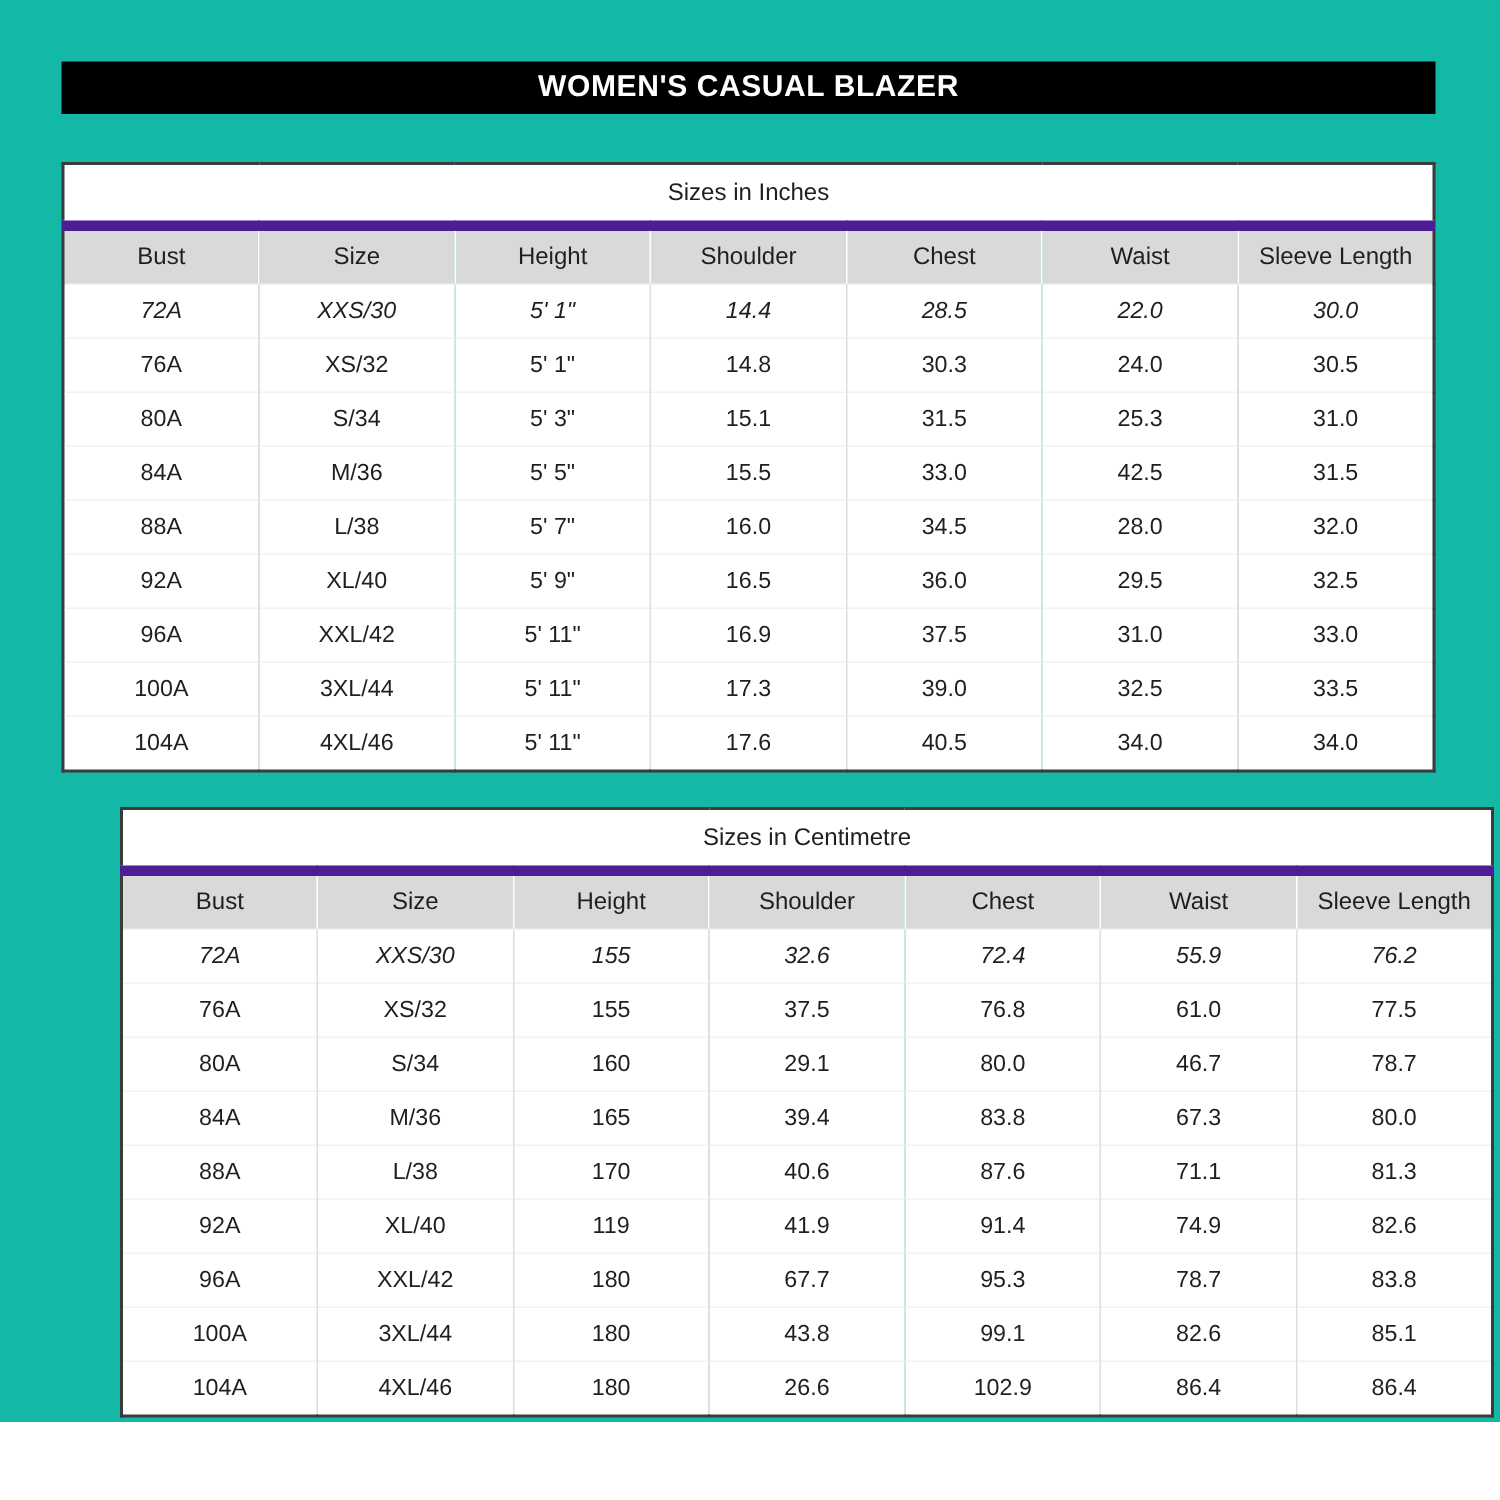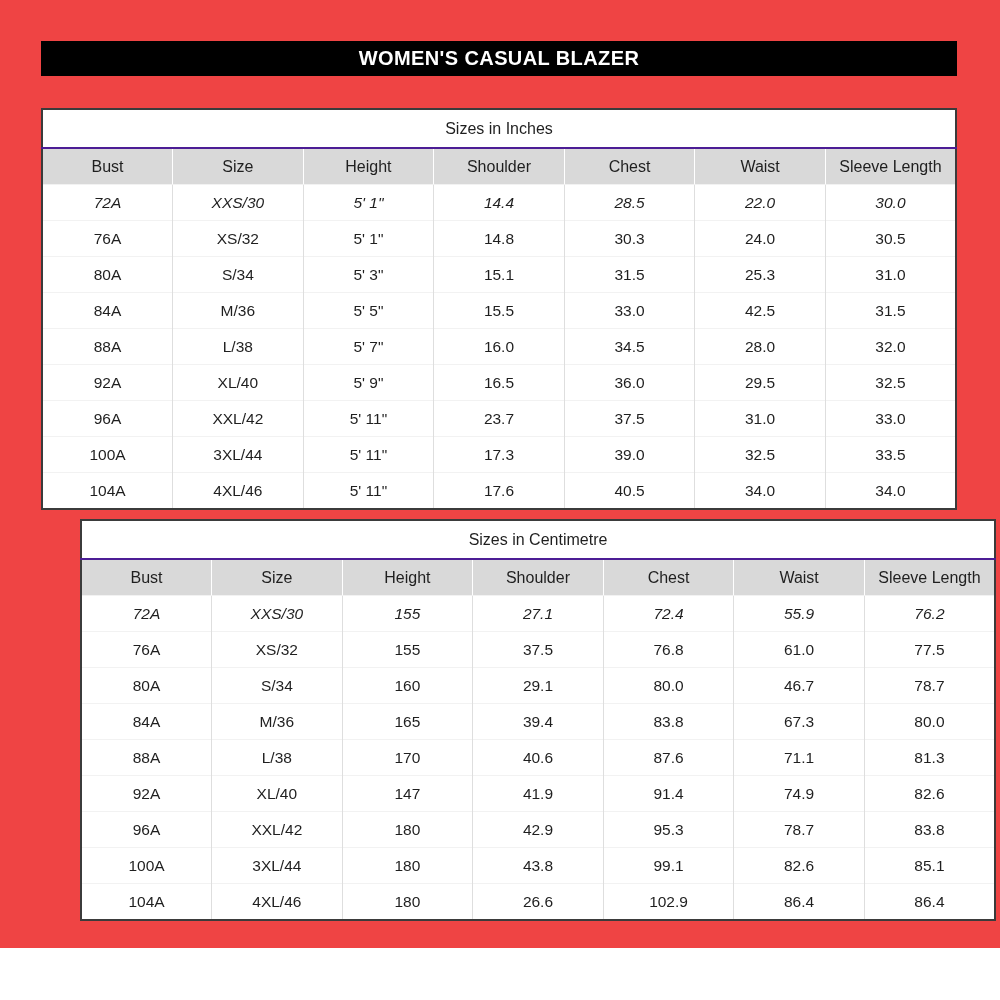--- a/index.html
+++ b/index.html
@@ -6,21 +6,21 @@
     margin: 0;
     padding: 0;
     background: #ffffff;
     font-family: "Liberation Sans", sans-serif;
     color: #1f1f1f;
   }
   .page {
     position: relative;
     width: 1000px;
     height: 948px;
-    background: #ef4444;
+    background: #14b8a6;
     overflow: hidden;
   }
   .title-bar {
     position: absolute;
     left: 41px;
     top: 41px;
     width: 916px;
     height: 35px;
     background: #000000;
     color: #ffffff;
@@ -30,36 +30,36 @@
     font-weight: bold;
     font-size: 20px;
     letter-spacing: 0.4px;
   }
   .size-table-section {
     position: absolute;
     left: 41px;
     width: 916px;
   }
   .section-inches { top: 108px; }
-  .section-centimetre { top: 519px; padding-left: 39px; }
+  .section-centimetre { top: 538px; padding-left: 39px; }
 
   table.size-table {
     width: 916px;
     border-collapse: collapse;
     table-layout: fixed;
     border: 2px solid #3b3b3b;
     font-size: 15.5px;
   }
   table.size-table tr.title-row td {
     height: 35px;
     background: #ffffff;
     text-align: center;
     vertical-align: middle;
     font-size: 16px;
-    border-bottom: 2px solid #4c1d95;
+    border-bottom: 7px solid #4c1d95;
   }
   table.size-table thead tr.header-row th {
     height: 33px;
     background: #d9d9d9;
     font-weight: normal;
     font-size: 16px;
     vertical-align: middle;
     border-left: 1px solid #ffffff;
     border-bottom: 1px solid #f2f2f2;
   }
@@ -159,21 +159,21 @@
             <td>5' 9"</td>
             <td>16.5</td>
             <td>36.0</td>
             <td>29.5</td>
             <td>32.5</td>
           </tr>
           <tr>
             <td>96A</td>
             <td>XXL/42</td>
             <td>5' 11"</td>
-            <td>23.7</td>
+            <td>16.9</td>
             <td>37.5</td>
             <td>31.0</td>
             <td>33.0</td>
           </tr>
           <tr>
             <td>100A</td>
             <td>3XL/44</td>
             <td>5' 11"</td>
             <td>17.3</td>
             <td>39.0</td>
@@ -207,21 +207,21 @@
             <th>Chest</th>
             <th>Waist</th>
             <th>Sleeve Length</th>
           </tr>
         </thead>
         <tbody>
           <tr>
             <td>72A</td>
             <td>XXS/30</td>
             <td>155</td>
-            <td>27.1</td>
+            <td>32.6</td>
             <td>72.4</td>
             <td>55.9</td>
             <td>76.2</td>
           </tr>
           <tr>
             <td>76A</td>
             <td>XS/32</td>
             <td>155</td>
             <td>37.5</td>
             <td>76.8</td>
@@ -251,31 +251,31 @@
             <td>L/38</td>
             <td>170</td>
             <td>40.6</td>
             <td>87.6</td>
             <td>71.1</td>
             <td>81.3</td>
           </tr>
           <tr>
             <td>92A</td>
             <td>XL/40</td>
-            <td>147</td>
+            <td>119</td>
             <td>41.9</td>
             <td>91.4</td>
             <td>74.9</td>
             <td>82.6</td>
           </tr>
           <tr>
             <td>96A</td>
             <td>XXL/42</td>
             <td>180</td>
-            <td>42.9</td>
+            <td>67.7</td>
             <td>95.3</td>
             <td>78.7</td>
             <td>83.8</td>
           </tr>
           <tr>
             <td>100A</td>
             <td>3XL/44</td>
             <td>180</td>
             <td>43.8</td>
             <td>99.1</td>

